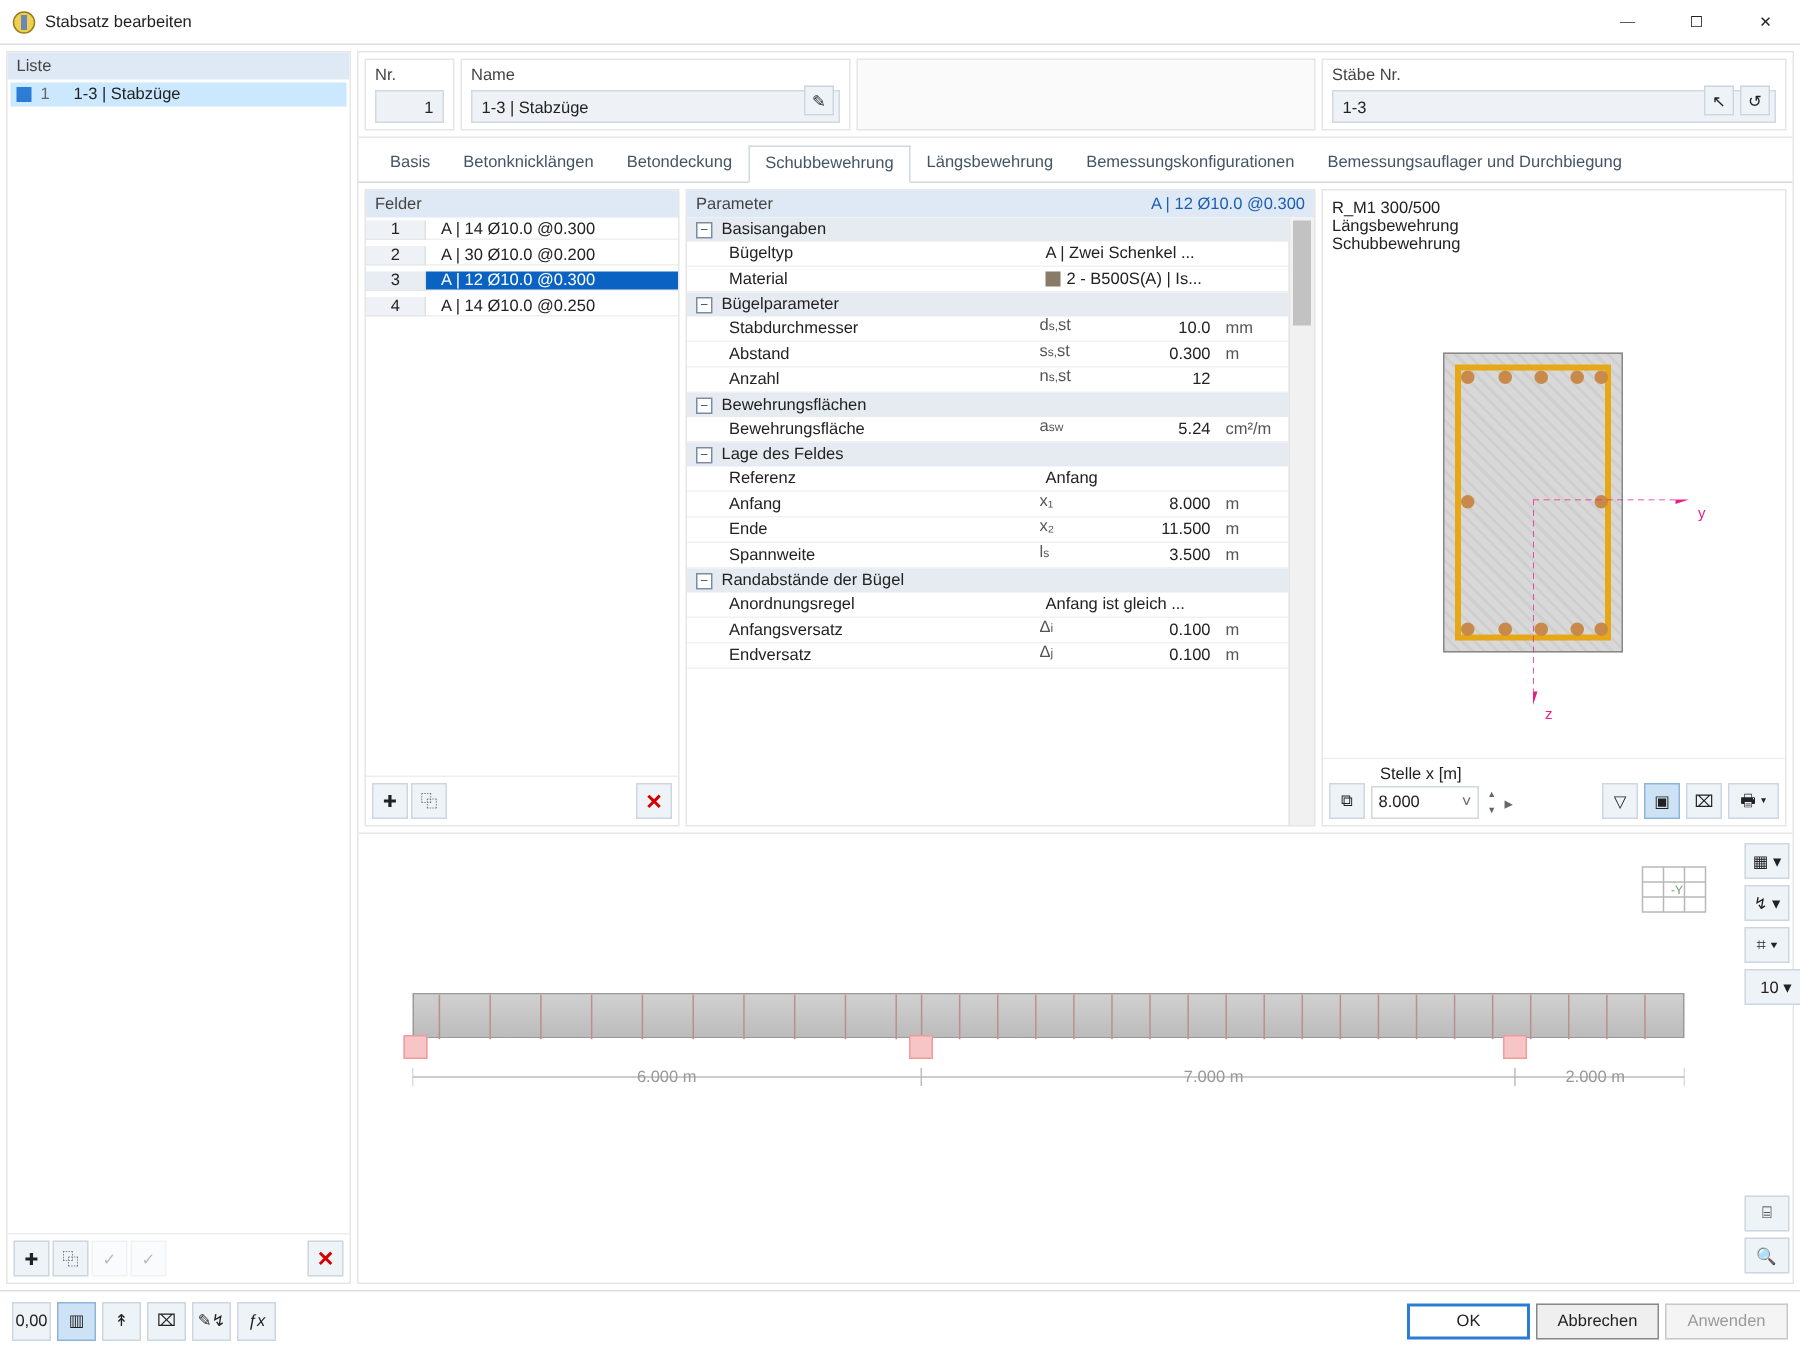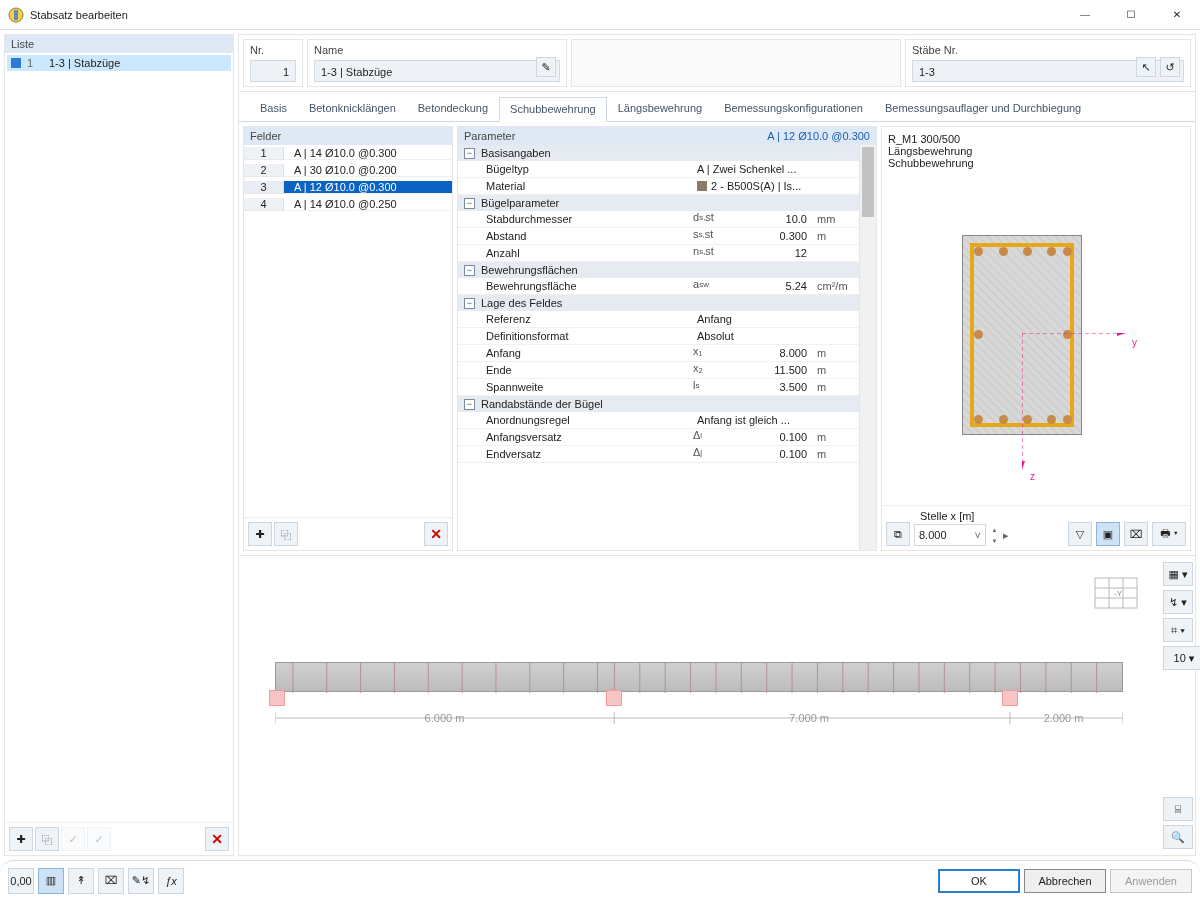--- a/index.html
+++ b/index.html
@@ -25,21 +25,21 @@
   .main { flex:1; margin:4px 4px 4px 2px; border:1px solid #e6e6e6; display:flex; flex-direction:column; min-width:0;}
   .toprow { display:flex; gap:4px; padding:4px; border-bottom:1px solid #e6e6e6;}
   .topbox { border:1px solid #e6e6e6; padding:4px 6px; display:flex; flex-direction:column; gap:4px;}
   .topbox label { color:#444;}
   .topbox .value { height:22px; line-height:22px; background:#eef2f6; border:1px solid #d0d8e0; padding:0 6px; }
   .topbox.nr { width:60px;} .topbox.nr .value { text-align:right;}
   .topbox.name { width:260px; position:relative;}
   .name .value { padding-right:26px;}
   .name .edit { position:absolute; right:10px; bottom:9px; width:20px; height:20px; border:1px solid #cdd7e1; background:#eef3f8; display:flex; align-items:center; justify-content:center;}
   .topbox.gap { flex:1; background:#fafafa;}
-  .topbox.stabe { width:286px; position:relative;}
+  .topbox.stabe { width:310px; position:relative;}
   .stabe .value { padding-right:56px;}
   .stabe .mini { position:absolute; width:20px; height:20px; bottom:9px; border:1px solid #cdd7e1; background:#eef3f8; display:flex; align-items:center; justify-content:center;}
   
   .tabs { display:flex; padding:4px 4px 0 10px; gap:0; border-bottom:1px solid #d0d8e0;align-items:flex-end;}
   .tab { padding:5px 10px 6px 10px; border:1px solid transparent; color:#456; cursor:default;}
   .tab.active { border:1px solid #d0d8e0; border-bottom:1px solid #fff; background:#fff; position:relative; top:1px;}
   
   .content { flex:1; display:flex; gap:4px; padding:4px; min-height:0;}
   .panel { border:1px solid #e6e6e6; display:flex; flex-direction:column; min-height:0;}
   .felder-panel { width:210px;}
@@ -78,21 +78,21 @@
   .stelle { flex:1; display:flex; flex-direction:column; gap:2px; }
   .stelle .row { display:flex; align-items:center; gap:4px;}
   .stelle .input { width:72px; height:22px; border:1px solid #d0d8e0; display:flex; align-items:center; padding:0 4px; background:#fff;}
   .spin { width:9px; height:22px; display:flex; flex-direction:column;}
   .spin div{ flex:1; font-size:6px; display:flex; align-items:center; justify-content:center; color:#666;}
   
   .gridpanel { height:300px; border-top:1px solid #e6e6e6; display:flex;}
   .gridmain { flex:1; position:relative; background:#fff; margin:6px;}
   .gridside { width:36px; padding:6px 4px; display:flex; flex-direction:column; gap:4px;}
   
-  .footer { height:40px; border-top:1px solid #ddd; display:flex; align-items:center; padding:0 8px; gap:4px; background:#fff;border-radius:14px;}
+  .footer { height:40px; border-top:1px solid #ddd; display:flex; align-items:center; padding:0 8px; gap:4px; background:#fff;}
   .footer .tbtn { width:26px; height:26px;}
   .footer .spacer { flex:1;}
   .dlg-btn { width:82px; height:24px; border:1px solid #888; background:#efefef; display:flex; align-items:center; justify-content:center;}
   .dlg-btn.primary { background:#fff; border:2px solid #2b7cd3;}
   .dlg-btn.disabled {  background:#f4f4f4; color:#9a9a9a; border-color:#c8c8c8;}
   svg { display:block;}
   .beam { position:absolute; left:30px; right:30px; top:100px; height:30px; background:linear-gradient(#d0d0d0,#bcbcbc); border:1px solid #9a9a9a;}
   .dim { position:absolute; top:150px; color:#999; font-size:11px;}
   .handle { position:absolute; top:128px; width:16px;height:16px;border:1px solid #f29b9b; background:#f7c5c5;}
   .minicube { position:absolute; top:12px; right:14px; width:46px; height:38px;}
@@ -249,25 +249,20 @@
                 <div class="u">cm²/m</div>
               </div>
               <div class="pgroup">
                 <span class="toggle">−</span>
                 <span>Lage des Feldes</span>
               </div>
               <div class="prow wide">
                 <div class="k">Referenz</div>
                 <div class="sym"></div>
                 <div class="v" style="justify-content:flex-start;text-align:left">Anfang</div>
-              </div>
-              <div class="prow wide">
-                <div class="k">Definitionsformat</div>
-                <div class="sym"></div>
-                <div class="v" style="justify-content:flex-start;text-align:left">Absolut</div>
               </div>
               <div class="prow">
                 <div class="k">Anfang</div>
                 <div class="sym">x₁</div>
                 <div class="v">8.000</div>
                 <div class="u">m</div>
               </div>
               <div class="prow">
                 <div class="k">Ende</div>
                 <div class="sym">x₂</div>

